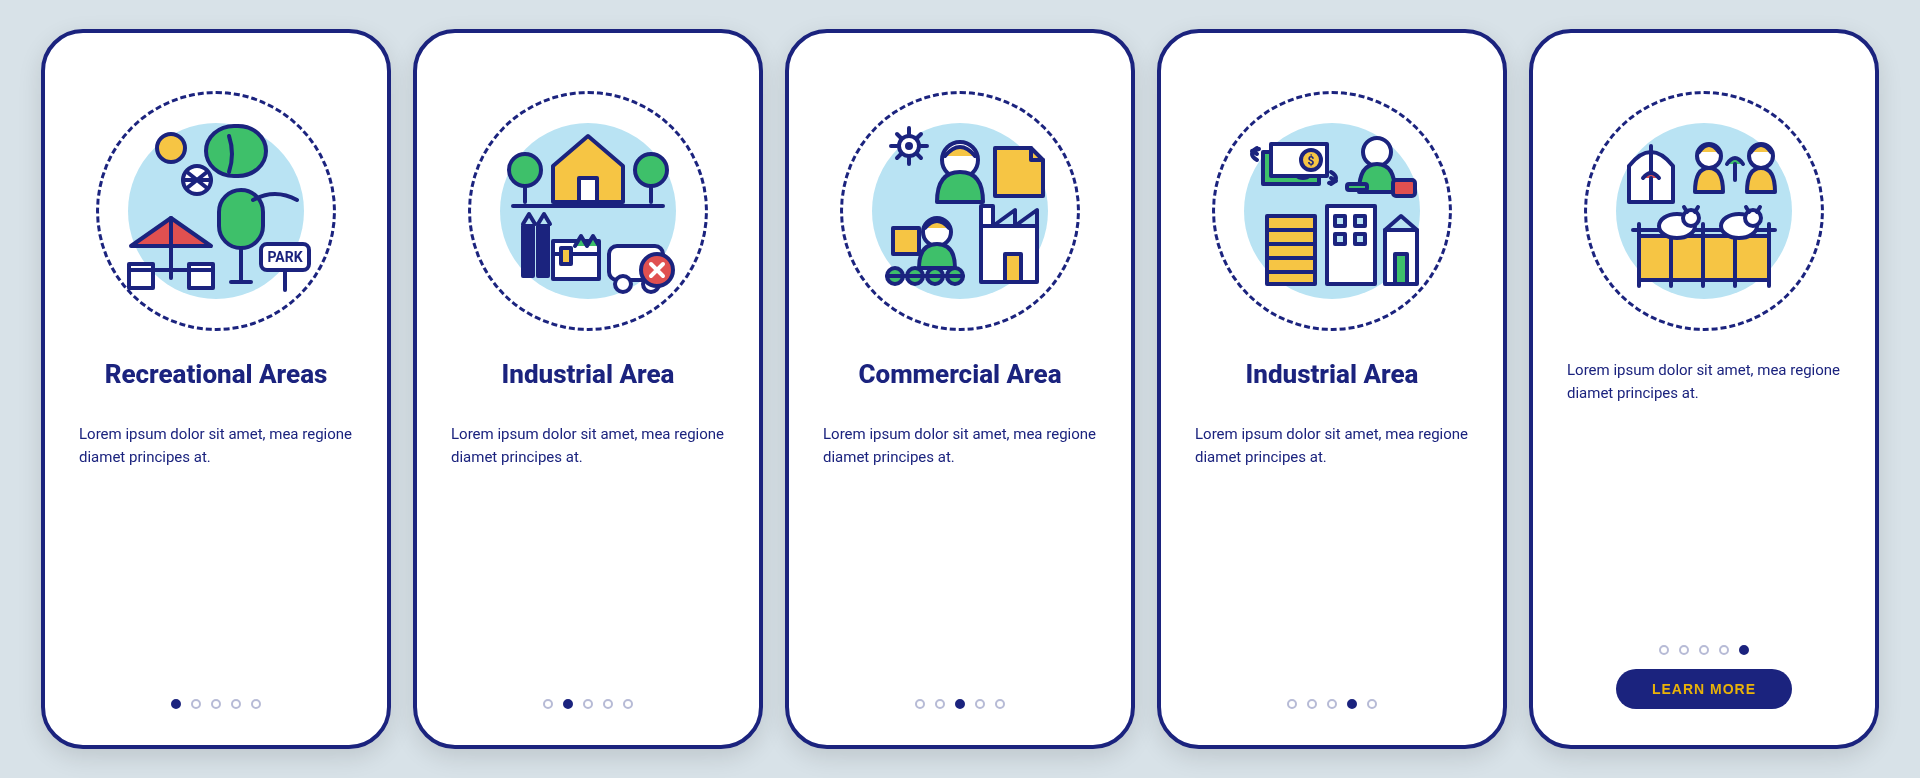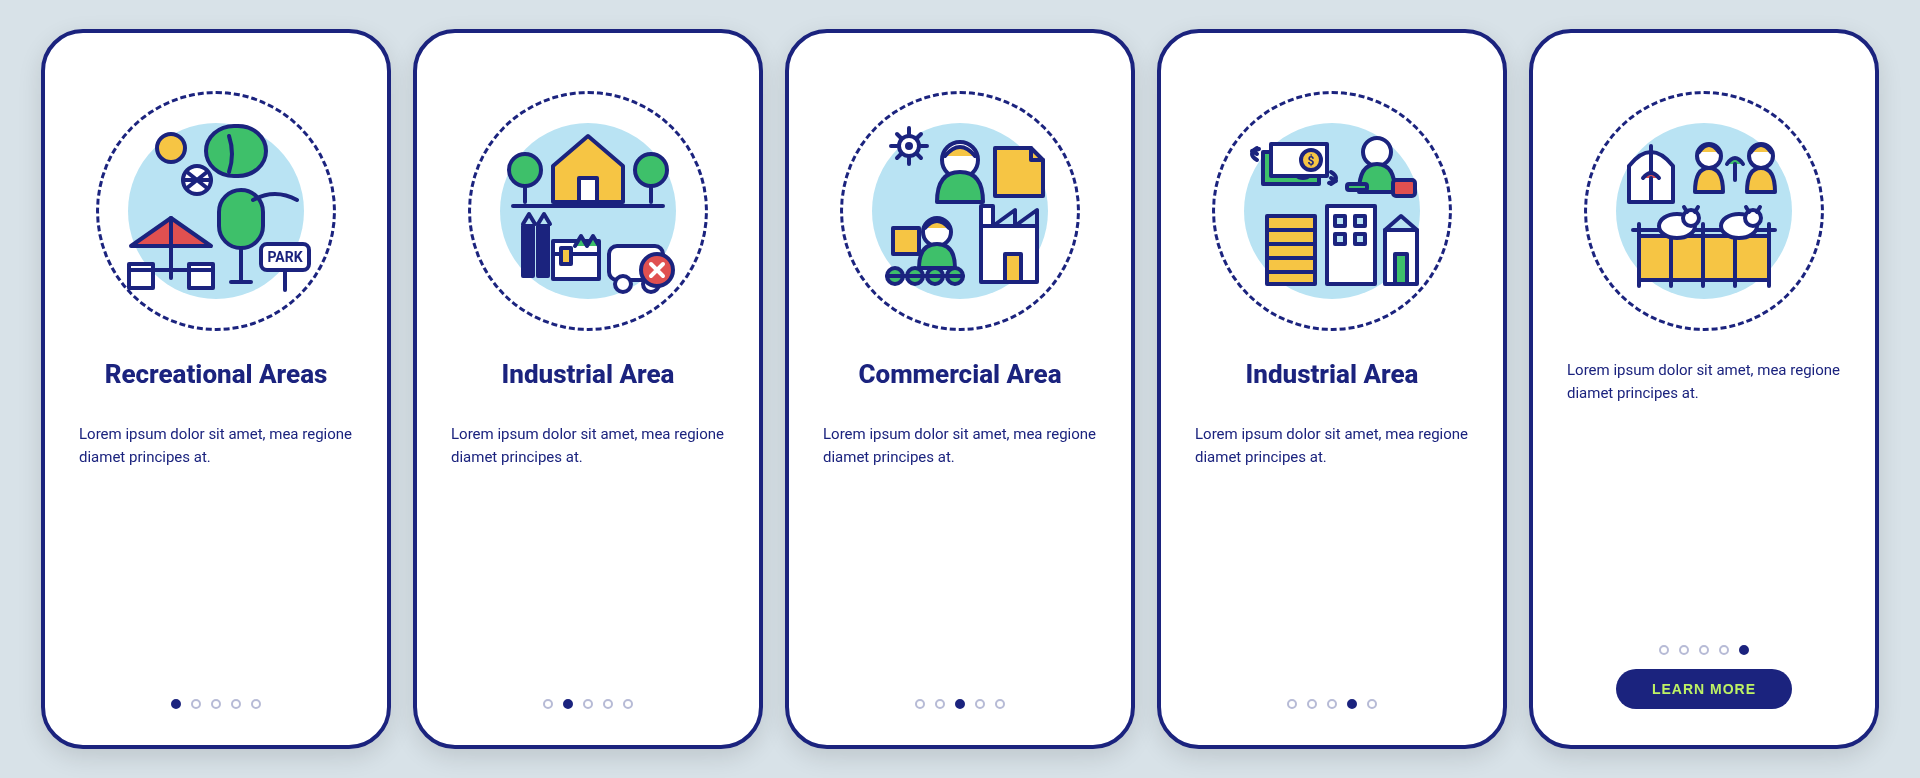--- a/index.html
+++ b/index.html
@@ -88,21 +88,21 @@
     height: 10px;
     border-radius: 50%;
     border: 2px solid #b7bbd6;
   }
   .dot.active {
     border-color: #1b237e;
     background: #1b237e;
   }
   .cta {
     background: #1b237e;
-    color: #bef264;
+    color: #eab308;
     border: none;
     border-radius: 999px;
     padding: 12px 36px;
     font-size: 14px;
     font-weight: 800;
     letter-spacing: 1px;
     cursor: pointer;
   }
 </style>
 </head>

